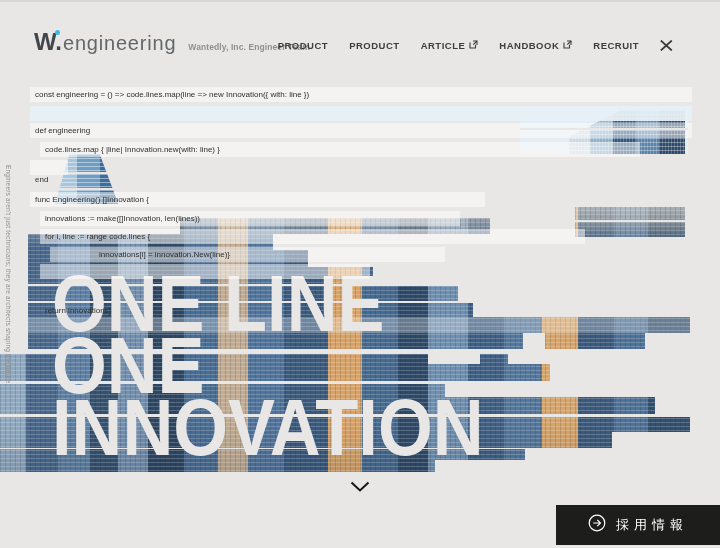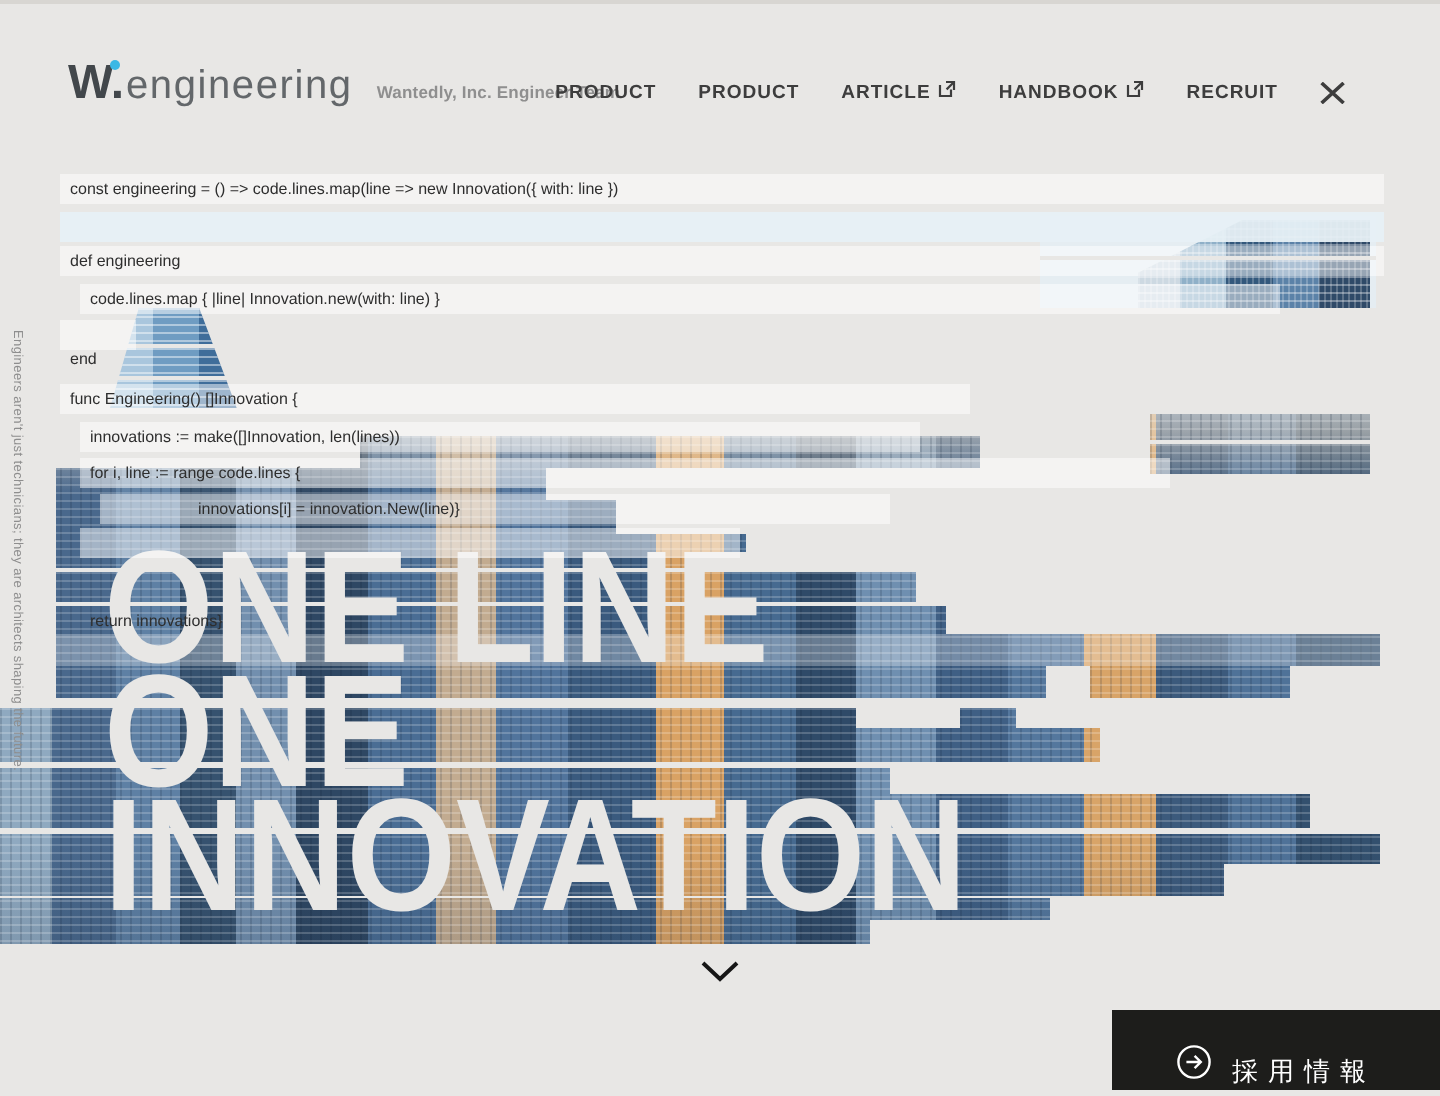--- a/index.html
+++ b/index.html
@@ -55,21 +55,21 @@
   .code-row{position:absolute;left:0;width:720px;height:15px;}
   .code-strip{position:absolute;top:0;height:15px;background:rgba(255,255,255,.5);}
   .code-strip.blue{background:rgba(231,240,245,.95);}
   .code-text{position:absolute;top:0;font-family:Liberation Sans, sans-serif;font-size:8px;line-height:15px;color:#2e2e2e;white-space:pre;}
   
   .side-note{position:absolute;left:5px;top:163px;writing-mode:vertical-rl;font-size:6.5px;letter-spacing:.2px;color:#8e8e8e;white-space:nowrap;}
   
   .chevron{position:absolute;left:350px;top:477px;width:20px;height:12px;cursor:pointer;}
   
   .recruit-btn{position:absolute;right:0;bottom:3px;width:164px;height:40px;background:#1d1d1b;
-    display:flex;align-items:flex-end;justify-content:center;gap:10px;cursor:pointer;}
+    display:flex;align-items:center;justify-content:center;gap:10px;cursor:pointer;}
   .recruit-label{color:#ffffff;font-size:13px;letter-spacing:5px;font-weight:500;}
 </style>
 </head>
 <body>
 
 <div id="hero">
   <div id="strips">
       <div class="photo" style="left: 180px; top: 216px; width: 310px; height: 16px; background-position: -180px -216px, -180px -216px, -180px -216px, -180px -216px;"></div>
       <div class="photo" style="left: 575px; top: 205px; width: 110px; height: 13px; background-position: -575px -205px, -575px -205px, -575px -205px, -575px -205px;"></div>
       <div class="photo" style="left: 575px; top: 220px; width: 110px; height: 15px; background-position: -575px -220px, -575px -220px, -575px -220px, -575px -220px;"></div>

